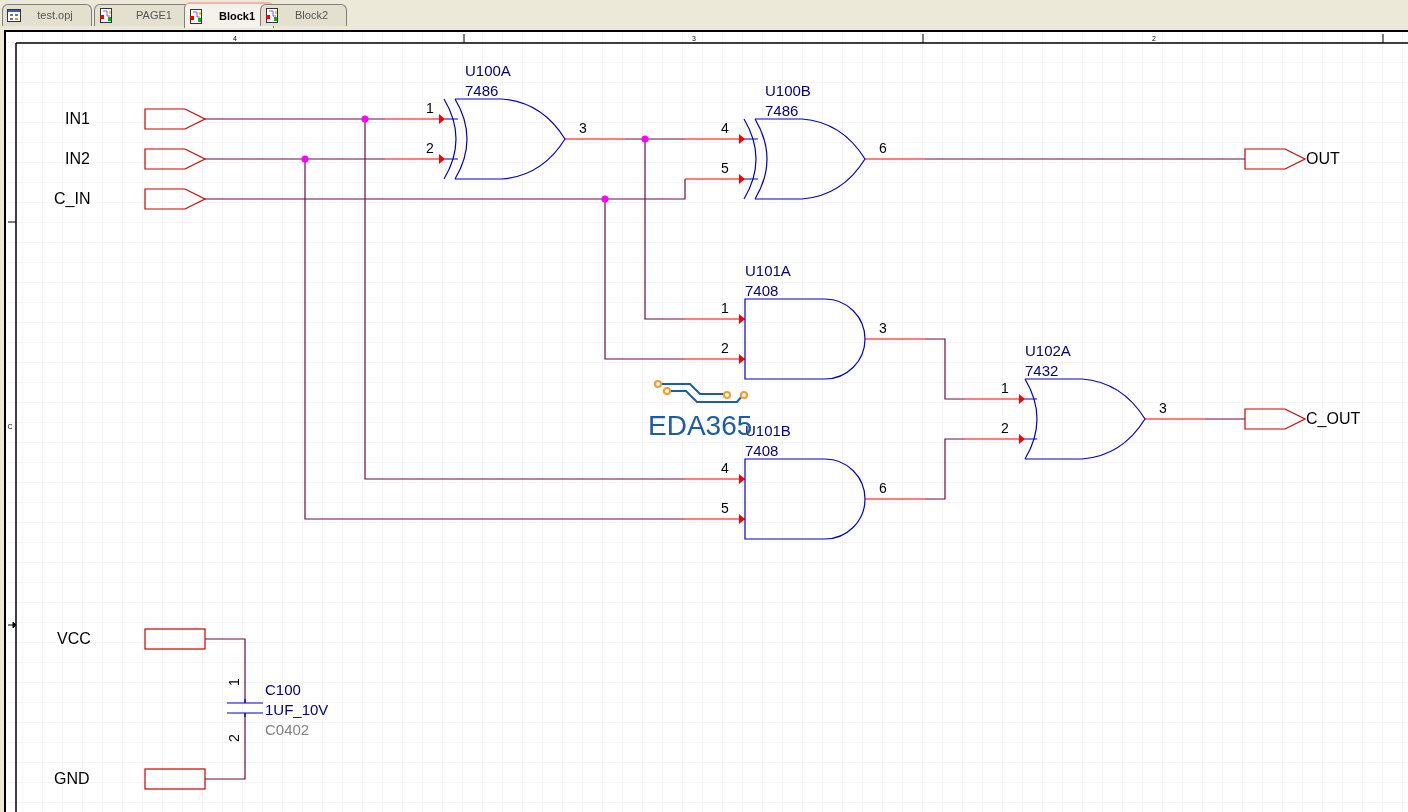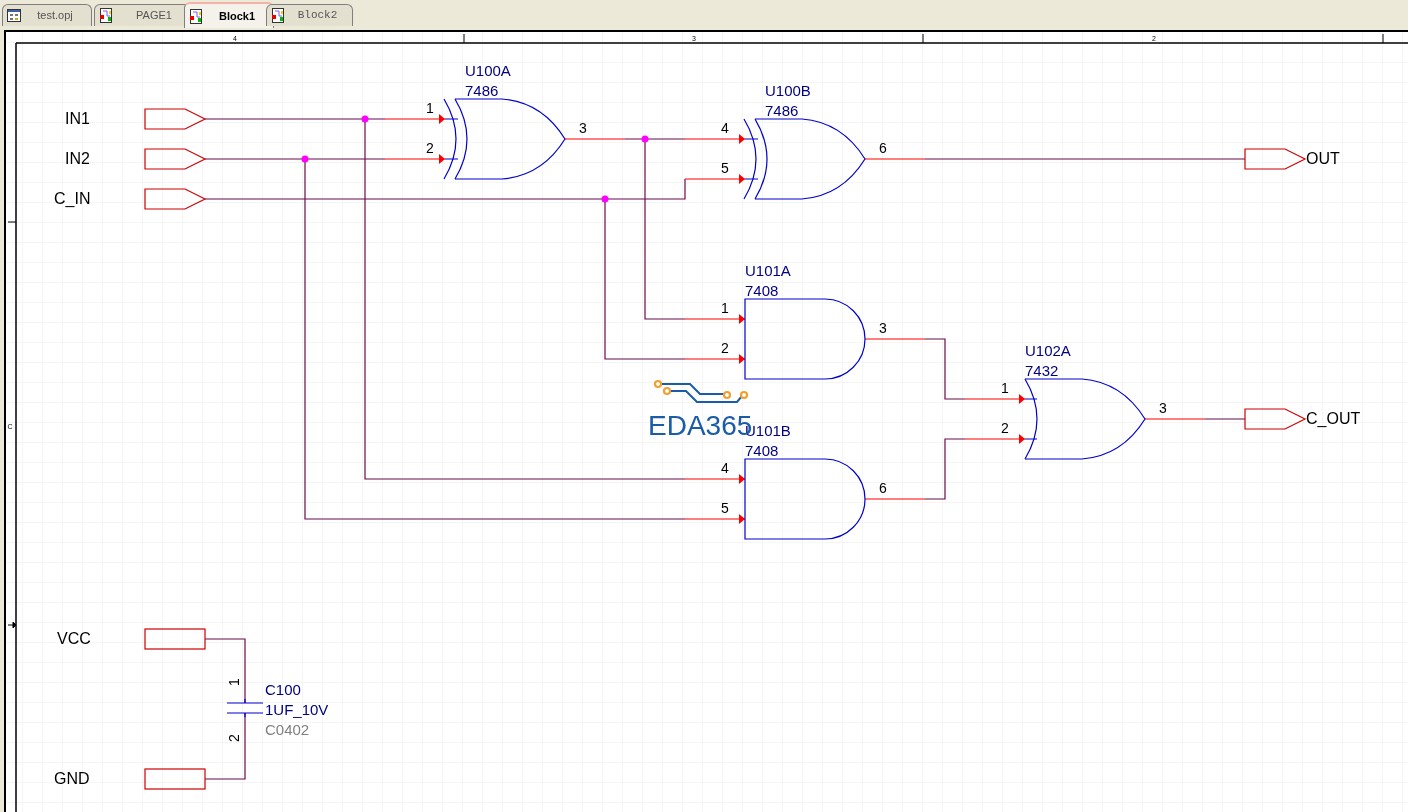--- a/index.html
+++ b/index.html
@@ -43,21 +43,21 @@
   <div class="tab active" style="left:184px;width:90px;padding-left:36px;">
     <svg class="ticon" viewBox="0 0 14 15">
       <rect x="1.5" y="0.5" width="11" height="14" fill="#fff" stroke="#333"></rect>
       <path d="M4 3h4v5h3" stroke="#7a5cff" fill="none"></path>
         <rect x="1" y="7" width="4" height="4" fill="#e00"></rect>
         <rect x="9" y="9" width="3" height="4" fill="#0b0"></rect>
         <rect x="10" y="3" width="2" height="3" fill="#fc0"></rect>
     </svg>
     <span class="tlabel">Block1</span>
   </div>
-  <div class="tab" style="left:266px;width:87px;font-family:Liberation Mono, monospace;">
+  <div class="tab" style="left:260px;width:87px;">
     <svg class="ticon" viewBox="0 0 14 15">
       <rect x="1.5" y="0.5" width="11" height="14" fill="#fff" stroke="#333"></rect>
       <path d="M4 3h4v5h3" stroke="#7a5cff" fill="none"></path>
         <rect x="1" y="7" width="4" height="4" fill="#e00"></rect>
         <rect x="9" y="9" width="3" height="4" fill="#0b0"></rect>
         <rect x="10" y="3" width="2" height="3" fill="#fc0"></rect>
     </svg>
     <span class="tlabel">Block2</span>
   </div>
 </div>

